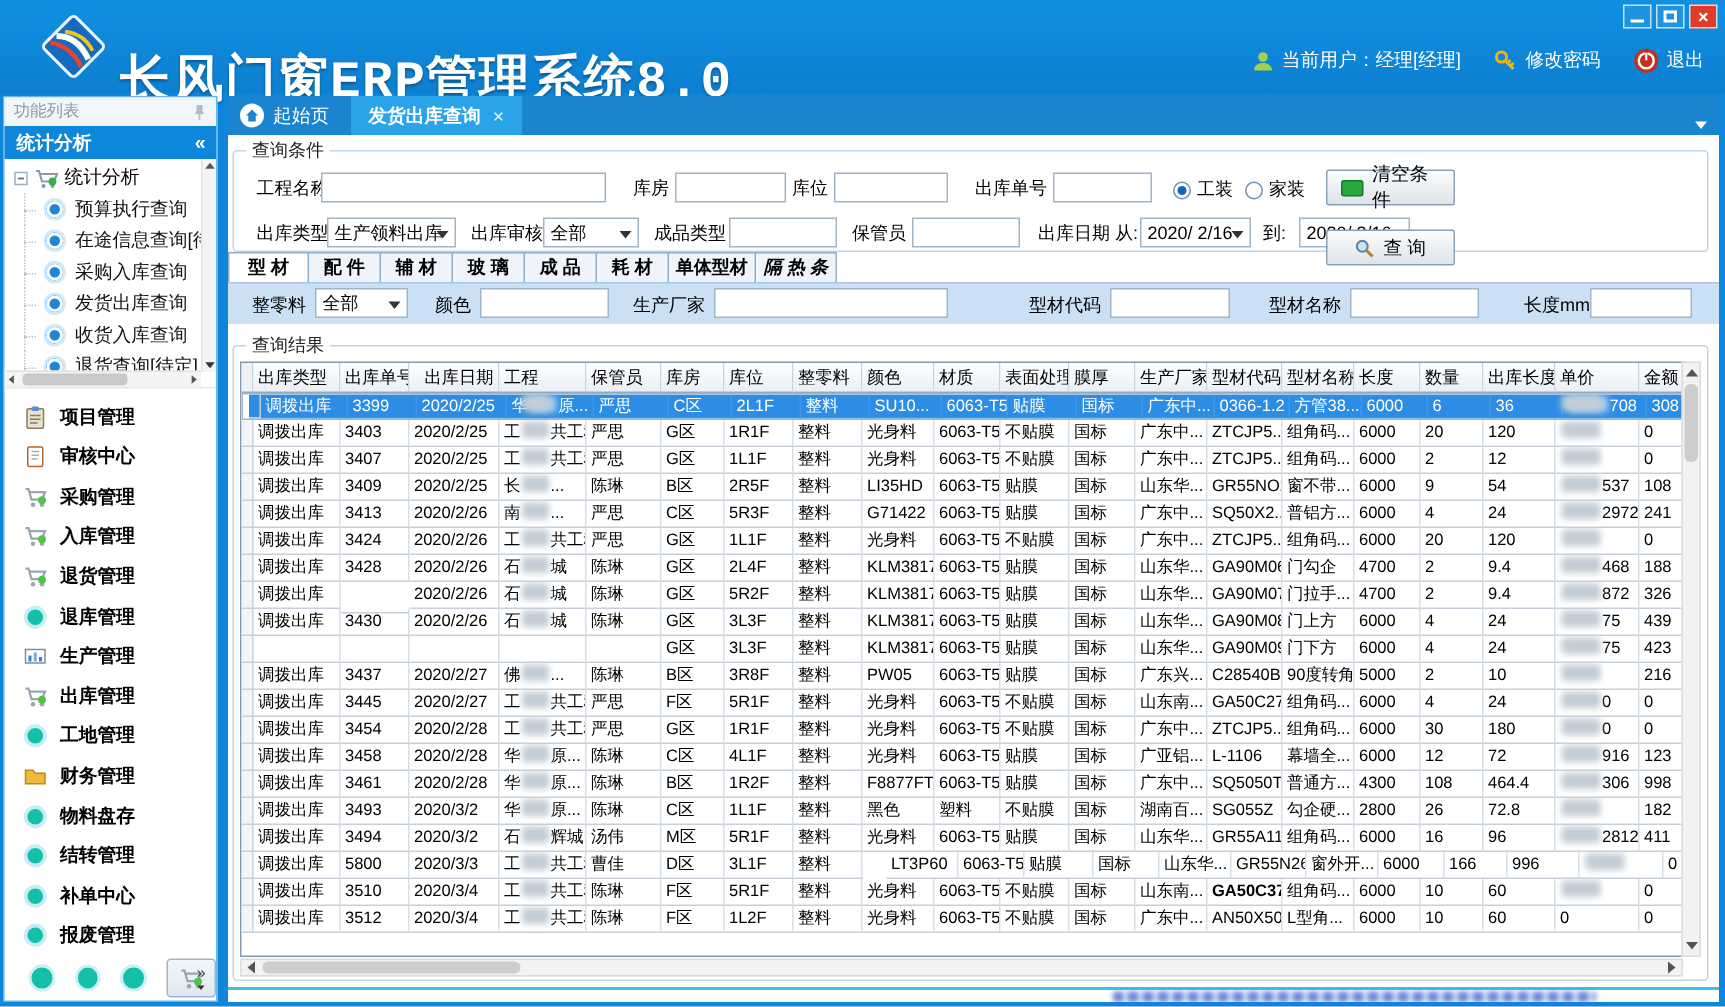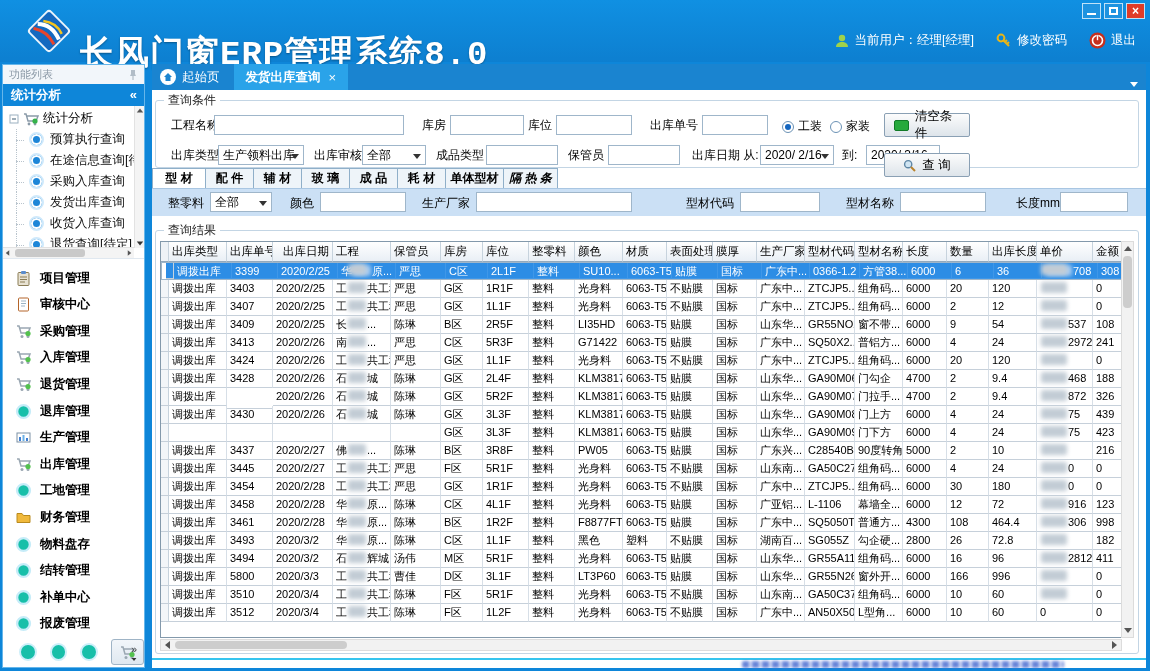--- a/index.html
+++ b/index.html
@@ -912,21 +912,21 @@
           <div class="gr">
             <span class="gind"></span>
             <span class="gc" style="width: 58px;">调拨出库</span>
             <span class="gc" style="width: 46px;">5800</span>
             <span class="gc" style="width: 60px;">2020/3/3</span>
             <span class="gc" style="width: 58px;"><span>工</span><span class="blurchip"></span><span>共工程</span></span>
             <span class="gc" style="width: 50px;">曹佳</span>
             <span class="gc" style="width: 42px;">D区</span>
             <span class="gc" style="width: 46px;">3L1F</span>
             <span class="gc" style="width: 46px;">整料</span>
-            <span class="gc" style="width: 48px;">LT3P60</span>
+            <span class="gc" style="width: 48px; margin-left: 16px;">LT3P60</span>
             <span class="gc" style="width: 44px;">6063-T5</span>
             <span class="gc" style="width: 46px;">贴膜</span>
             <span class="gc" style="width: 44px;">国标</span>
             <span class="gc" style="width: 48px;">山东华...</span>
             <span class="gc" style="width: 50px;">GR55N26</span>
             <span class="gc" style="width: 48px;">窗外开...</span>
             <span class="gc" style="width: 44px;">6000</span>
             <span class="gc" style="width: 42px;">166</span>
             <span class="gc" style="width: 48px;">996</span>
             <span class="gc" style="width: 56px;"><span class="blurchip price"></span></span>
@@ -940,21 +940,21 @@
             <span class="gc" style="width: 58px;"><span>工</span><span class="blurchip"></span><span>共工程</span></span>
             <span class="gc" style="width: 50px;">陈琳</span>
             <span class="gc" style="width: 42px;">F区</span>
             <span class="gc" style="width: 46px;">5R1F</span>
             <span class="gc" style="width: 46px;">整料</span>
             <span class="gc" style="width: 48px;">光身料</span>
             <span class="gc" style="width: 44px;">6063-T5</span>
             <span class="gc" style="width: 46px;">不贴膜</span>
             <span class="gc" style="width: 44px;">国标</span>
             <span class="gc" style="width: 48px;">山东南...</span>
-            <span class="gc" style="width: 50px;">GA50C37</span>
+            <span class="gc" style="width: 50px; font-weight: bold;">GA50C37</span>
             <span class="gc" style="width: 48px;">组角码...</span>
             <span class="gc" style="width: 44px;">6000</span>
             <span class="gc" style="width: 42px;">10</span>
             <span class="gc" style="width: 48px;">60</span>
             <span class="gc" style="width: 56px;"><span class="blurchip price"></span></span>
             <span class="gc" style="width: 60px;">0</span>
           </div>
           <div class="gr">
             <span class="gind"></span>
             <span class="gc" style="width: 58px;">调拨出库</span>

